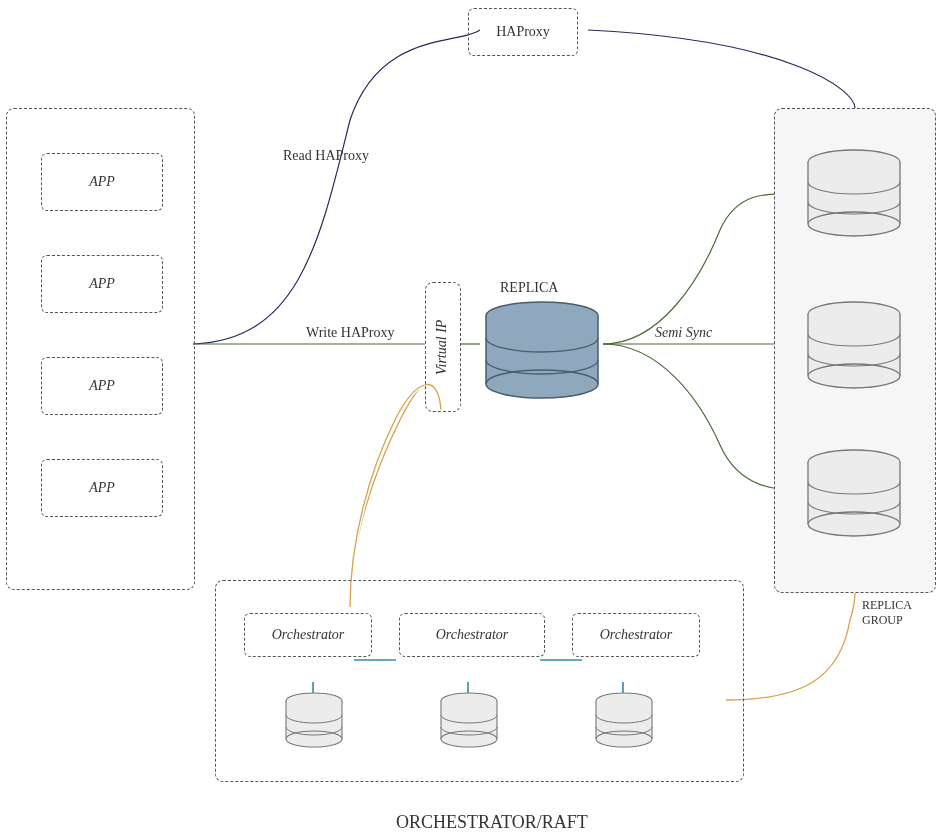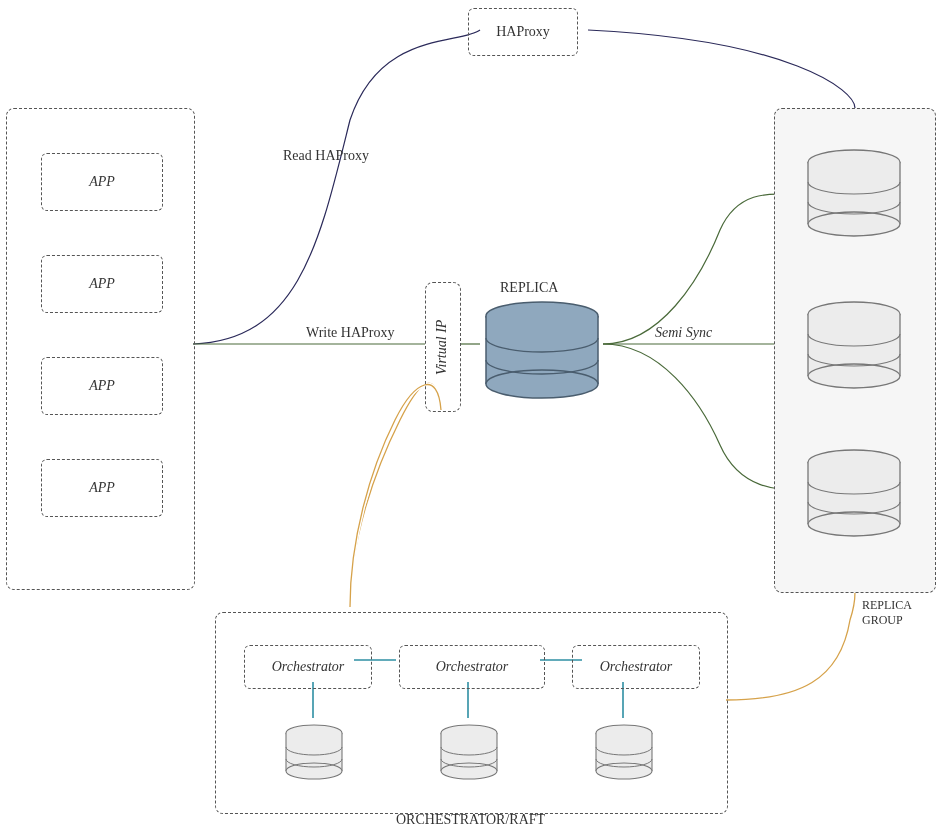--- a/index.html
+++ b/index.html
@@ -172,21 +172,21 @@
       <ellipse cx="52" cy="76" rx="46" ry="12" fill="#ececec" stroke="#777" stroke-width="1.3"></ellipse>
       <path d="M 6 34 A 46 12 0 0 0 98 34" fill="none" stroke="#777" stroke-width="1.1"></path>
       <path d="M 6 54 A 46 12 0 0 0 98 54" fill="none" stroke="#777" stroke-width="1.1"></path>
     </svg>
   </div>
 
   <span class="label" style="left:283px; top:148px;">Read HAProxy</span>
   <span class="label" style="left:306px; top:325px;">Write HAProxy</span>
   <span class="label" style="left:655px; top:325px;font-style:italic;">Semi Sync</span>
 
-  <div class="dashed-box" style="left:215px; top:612px; width:511px; height:200px;">
+  <div class="dashed-box" style="left:215px; top:580px; width:511px; height:200px;padding-left:16px;">
 
     <div class="small-box" style="left:28px; top:32px; width:126px; height:42px; position:absolute;">
       <span>Orchestrator</span>
     </div>
     <div class="small-box" style="left:183px; top:32px; width:144px; height:42px; position:absolute;">
       <span>Orchestrator</span>
     </div>
     <div class="small-box" style="left:356px; top:32px; width:126px; height:42px; position:absolute;">
       <span>Orchestrator</span>
     </div>
@@ -218,15 +218,15 @@
         <ellipse cx="33" cy="10" rx="28" ry="8" fill="#ececec" stroke="#777" stroke-width="1.1"></ellipse>
         <rect x="5" y="10" width="56" height="38" fill="#ececec"></rect>
         <line x1="5" y1="10" x2="5" y2="48" stroke="#777" stroke-width="1.1"></line>
         <line x1="61" y1="10" x2="61" y2="48" stroke="#777" stroke-width="1.1"></line>
         <ellipse cx="33" cy="48" rx="28" ry="8" fill="#ececec" stroke="#777" stroke-width="1.1"></ellipse>
         <path d="M 5 24 A 28 8 0 0 0 61 24" fill="none" stroke="#777" stroke-width="1"></path>
         <path d="M 5 36 A 28 8 0 0 0 61 36" fill="none" stroke="#777" stroke-width="1"></path>
       </svg>
     </div>
   </div>
-  <span class="label" style="left:396px; top:812px; font-size:14px;">ORCHESTRATOR/RAFT</span>
+  <span class="label" style="left:396px; top:812px; font-size:18px;">ORCHESTRATOR/RAFT</span>
 
 </div>
 
 </body></html>

